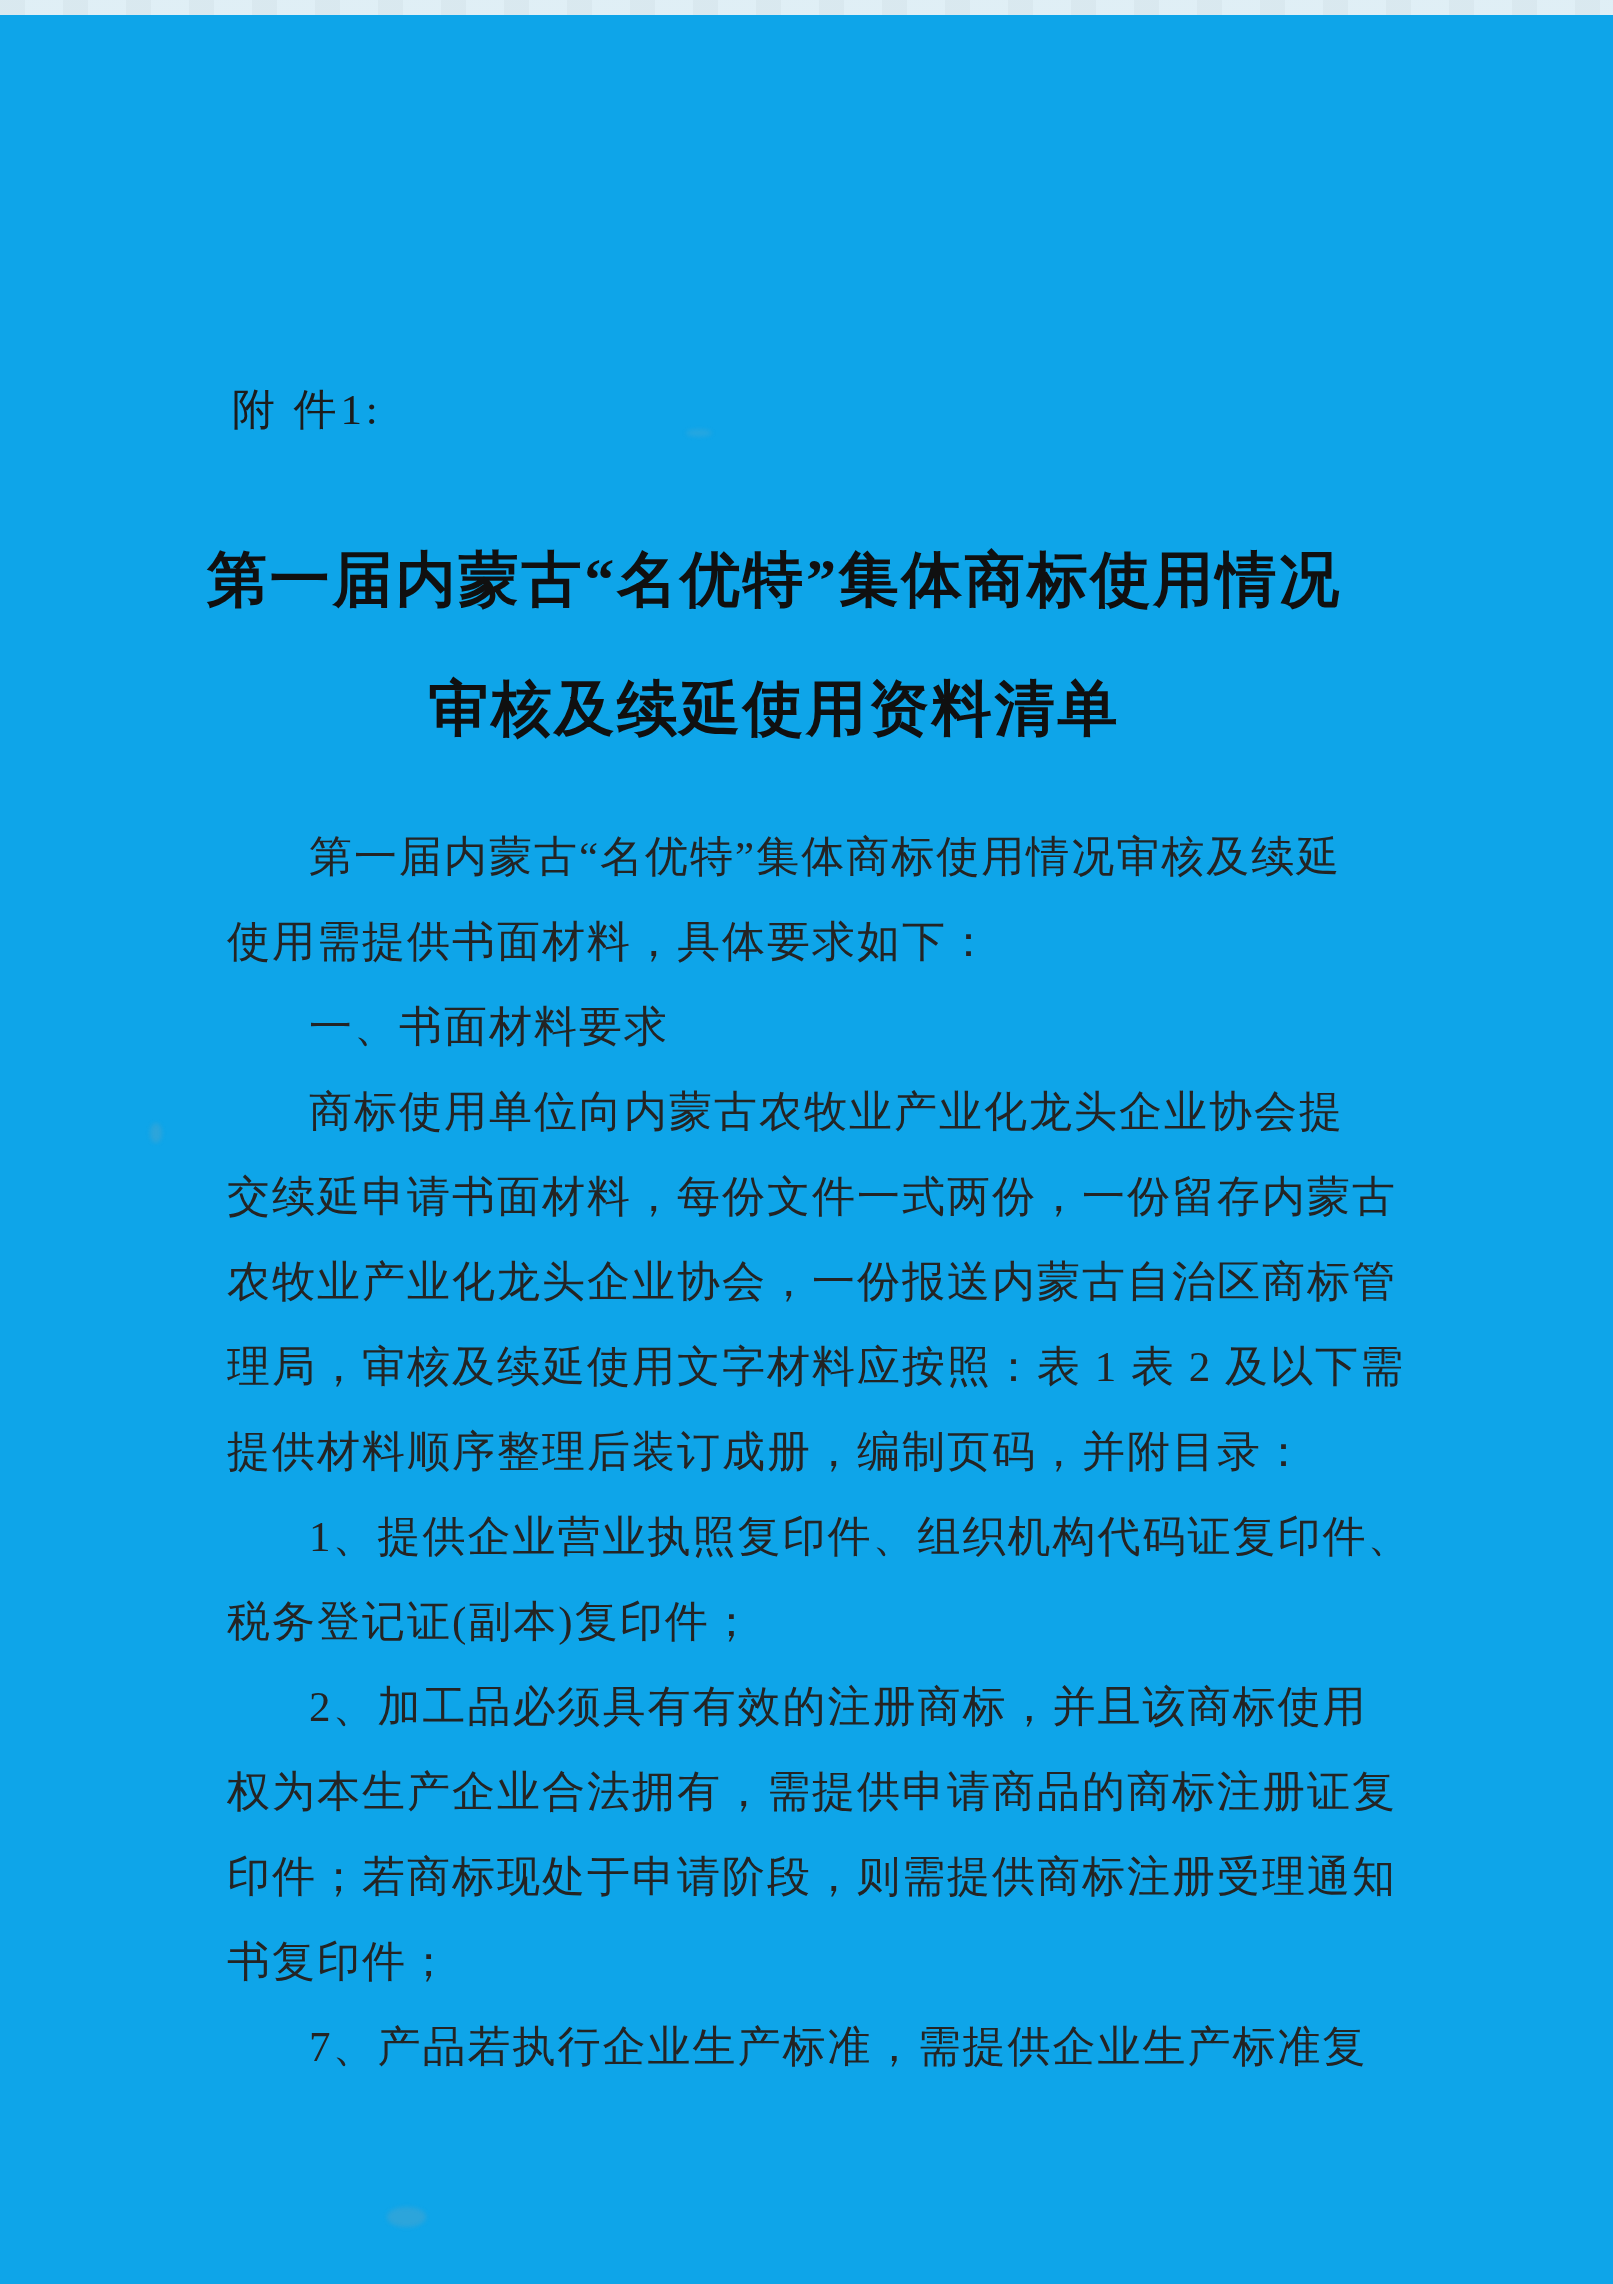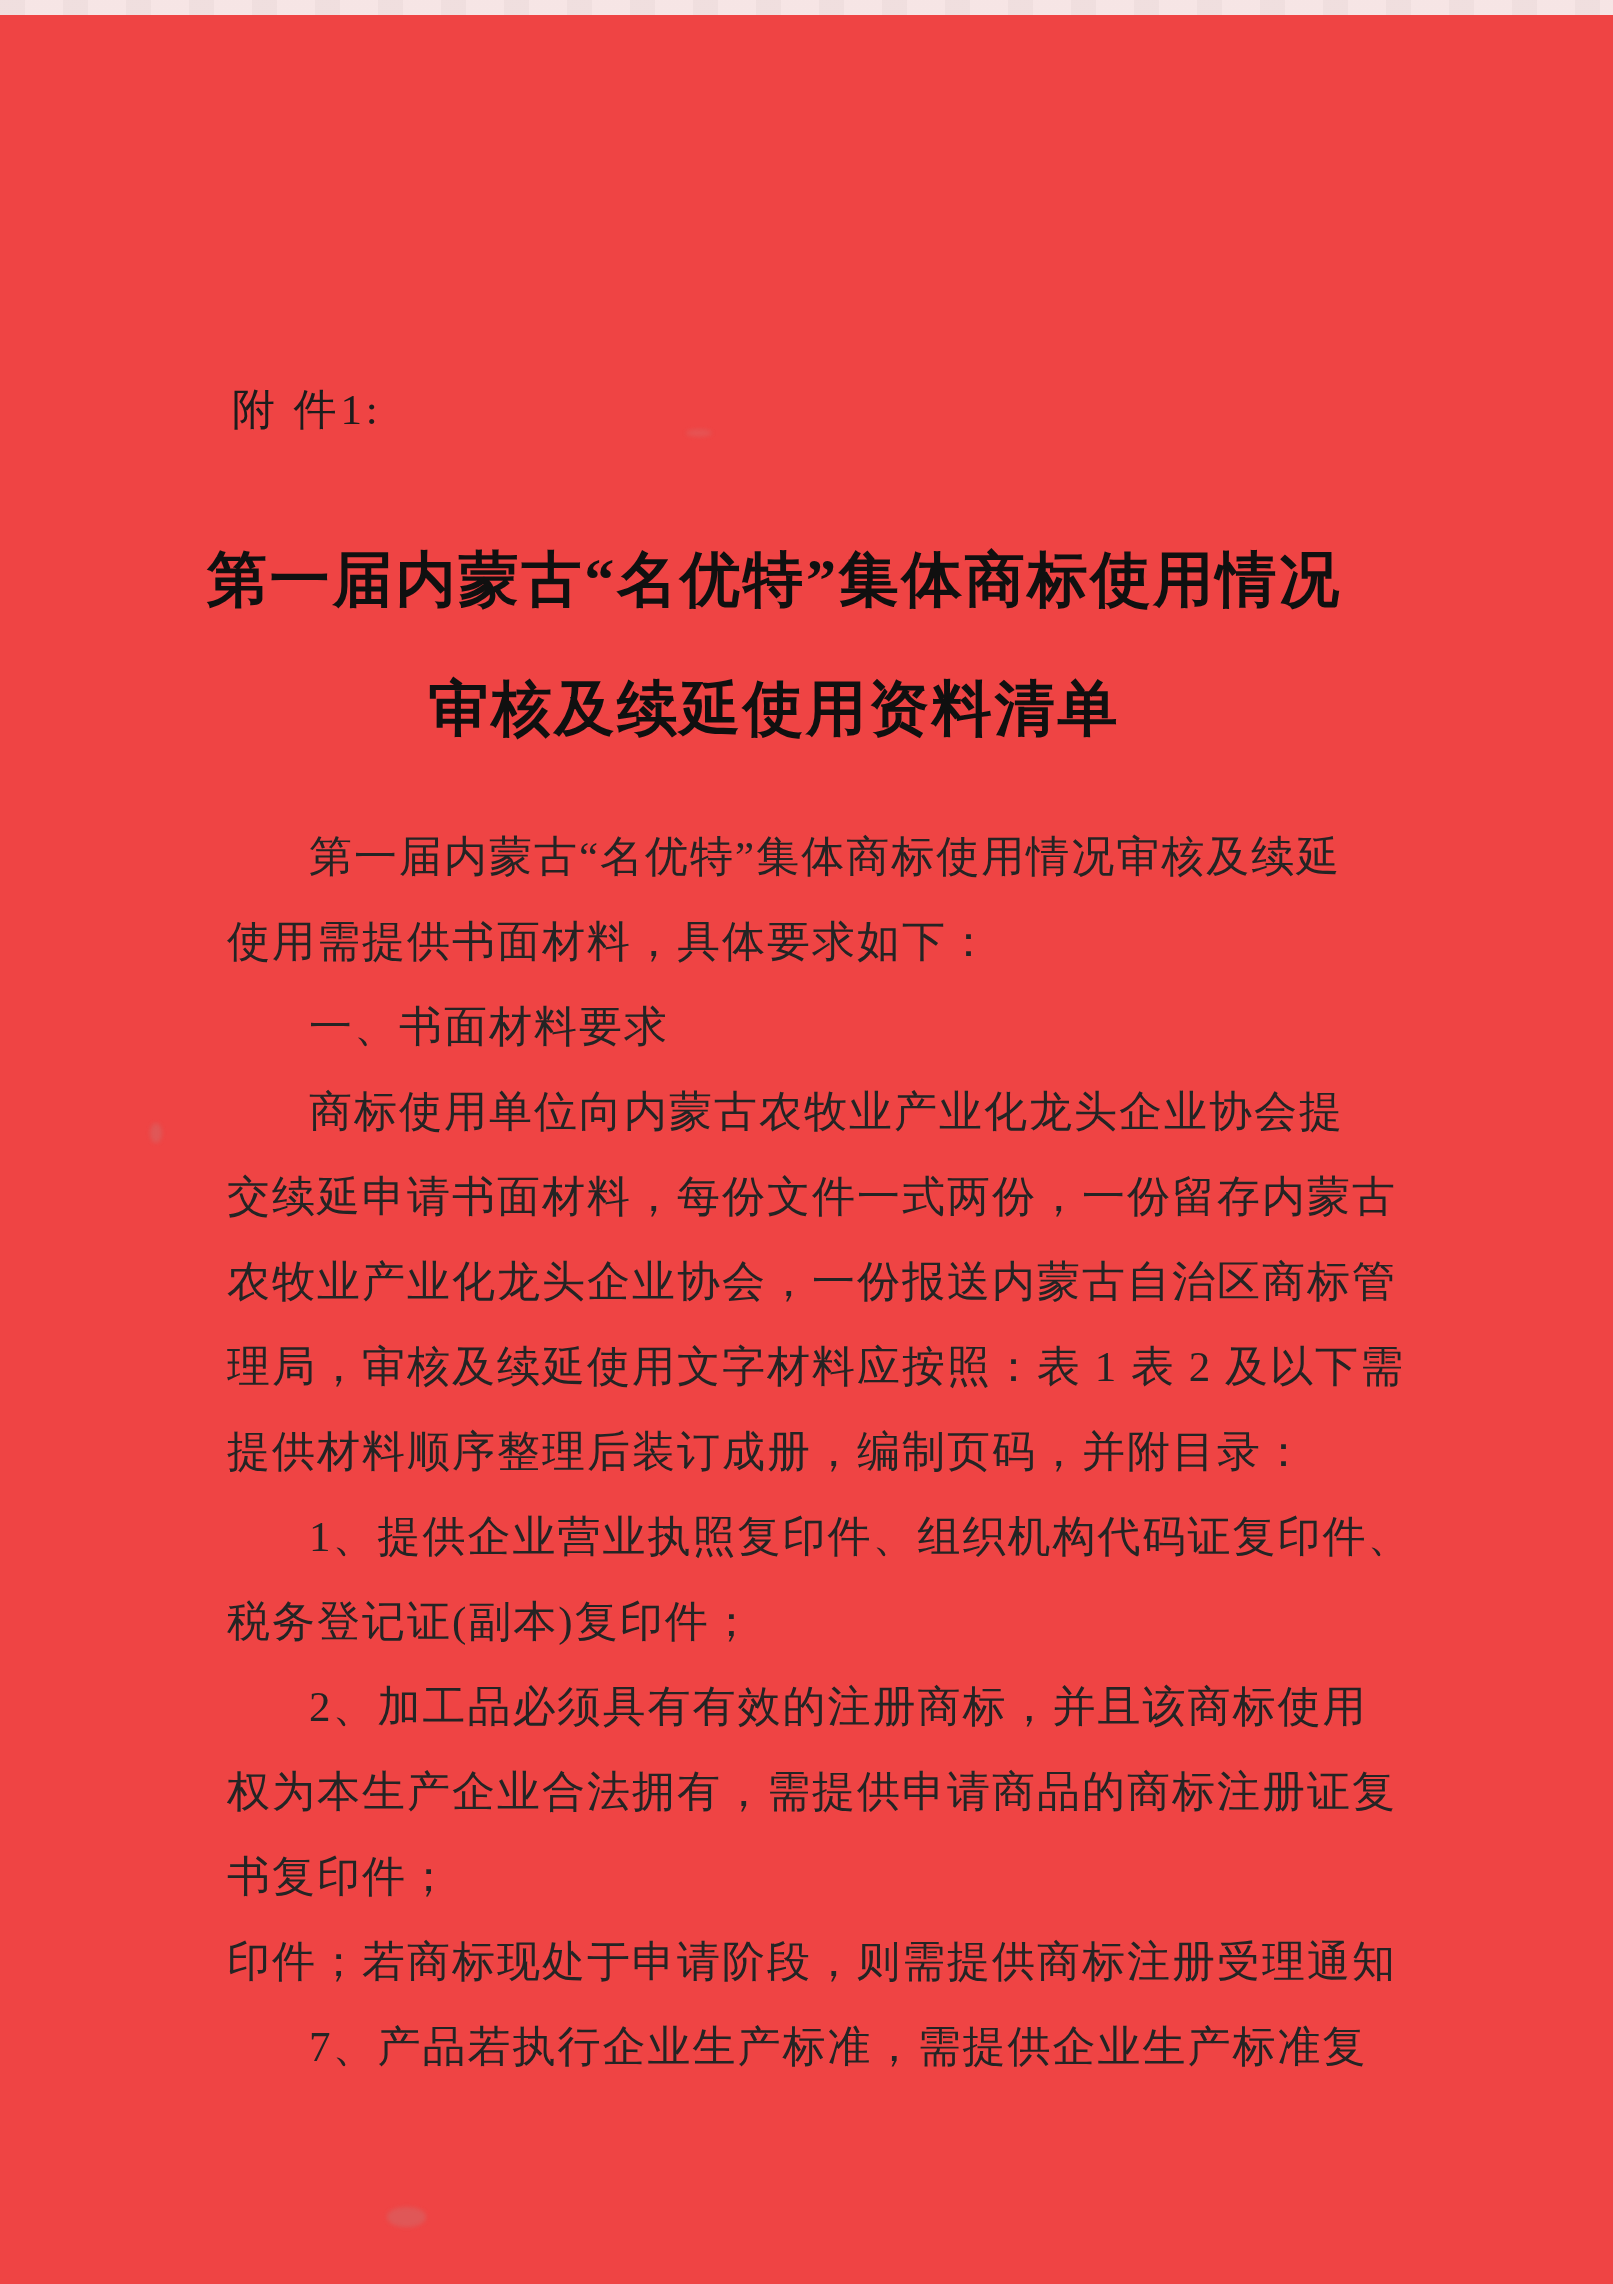--- a/index.html
+++ b/index.html
@@ -4,21 +4,21 @@
 <style>
   html, body {
     margin: 0;
     padding: 0;
     background: #ffffff;
   }
   .page {
     position: relative;
     width: 1613px;
     height: 2285px;
-    background: #ef4444;
+    background: #0ea5e9;
     overflow: hidden;
     font-family: "Liberation Serif", serif;
   }
   
   .scan-band {
     position: absolute;
     top: 0; left: 0;
     width: 100%;
     height: 14.7px;
     background: repeating-linear-gradient(90deg,
@@ -98,22 +98,22 @@
     <p class="indent">一、书面材料要求</p>
     <p class="indent">商标使用单位向内蒙古农牧业产业化龙头企业协会提</p>
     <p>交续延申请书面材料，每份文件一式两份，一份留存内蒙古</p>
     <p>农牧业产业化龙头企业协会，一份报送内蒙古自治区商标管</p>
     <p>理局，审核及续延使用文字材料应按照：表 1 表 2 及以下需</p>
     <p>提供材料顺序整理后装订成册，编制页码，并附目录：</p>
     <p class="indent">1、提供企业营业执照复印件、组织机构代码证复印件、</p>
     <p>税务登记证(副本)复印件；</p>
     <p class="indent">2、加工品必须具有有效的注册商标，并且该商标使用</p>
     <p>权为本生产企业合法拥有，需提供申请商品的商标注册证复</p>
+    <p>印件；若商标现处于申请阶段，则需提供商标注册受理通知</p>
     <p>书复印件；</p>
-    <p>印件；若商标现处于申请阶段，则需提供商标注册受理通知</p>
     <p class="indent">7、产品若执行企业生产标准，需提供企业生产标准复</p>
   </div>
 
   <div class="smudge s1"></div>
   <div class="smudge s2"></div>
   <div class="smudge s3"></div>
 
 </div>
 
 

